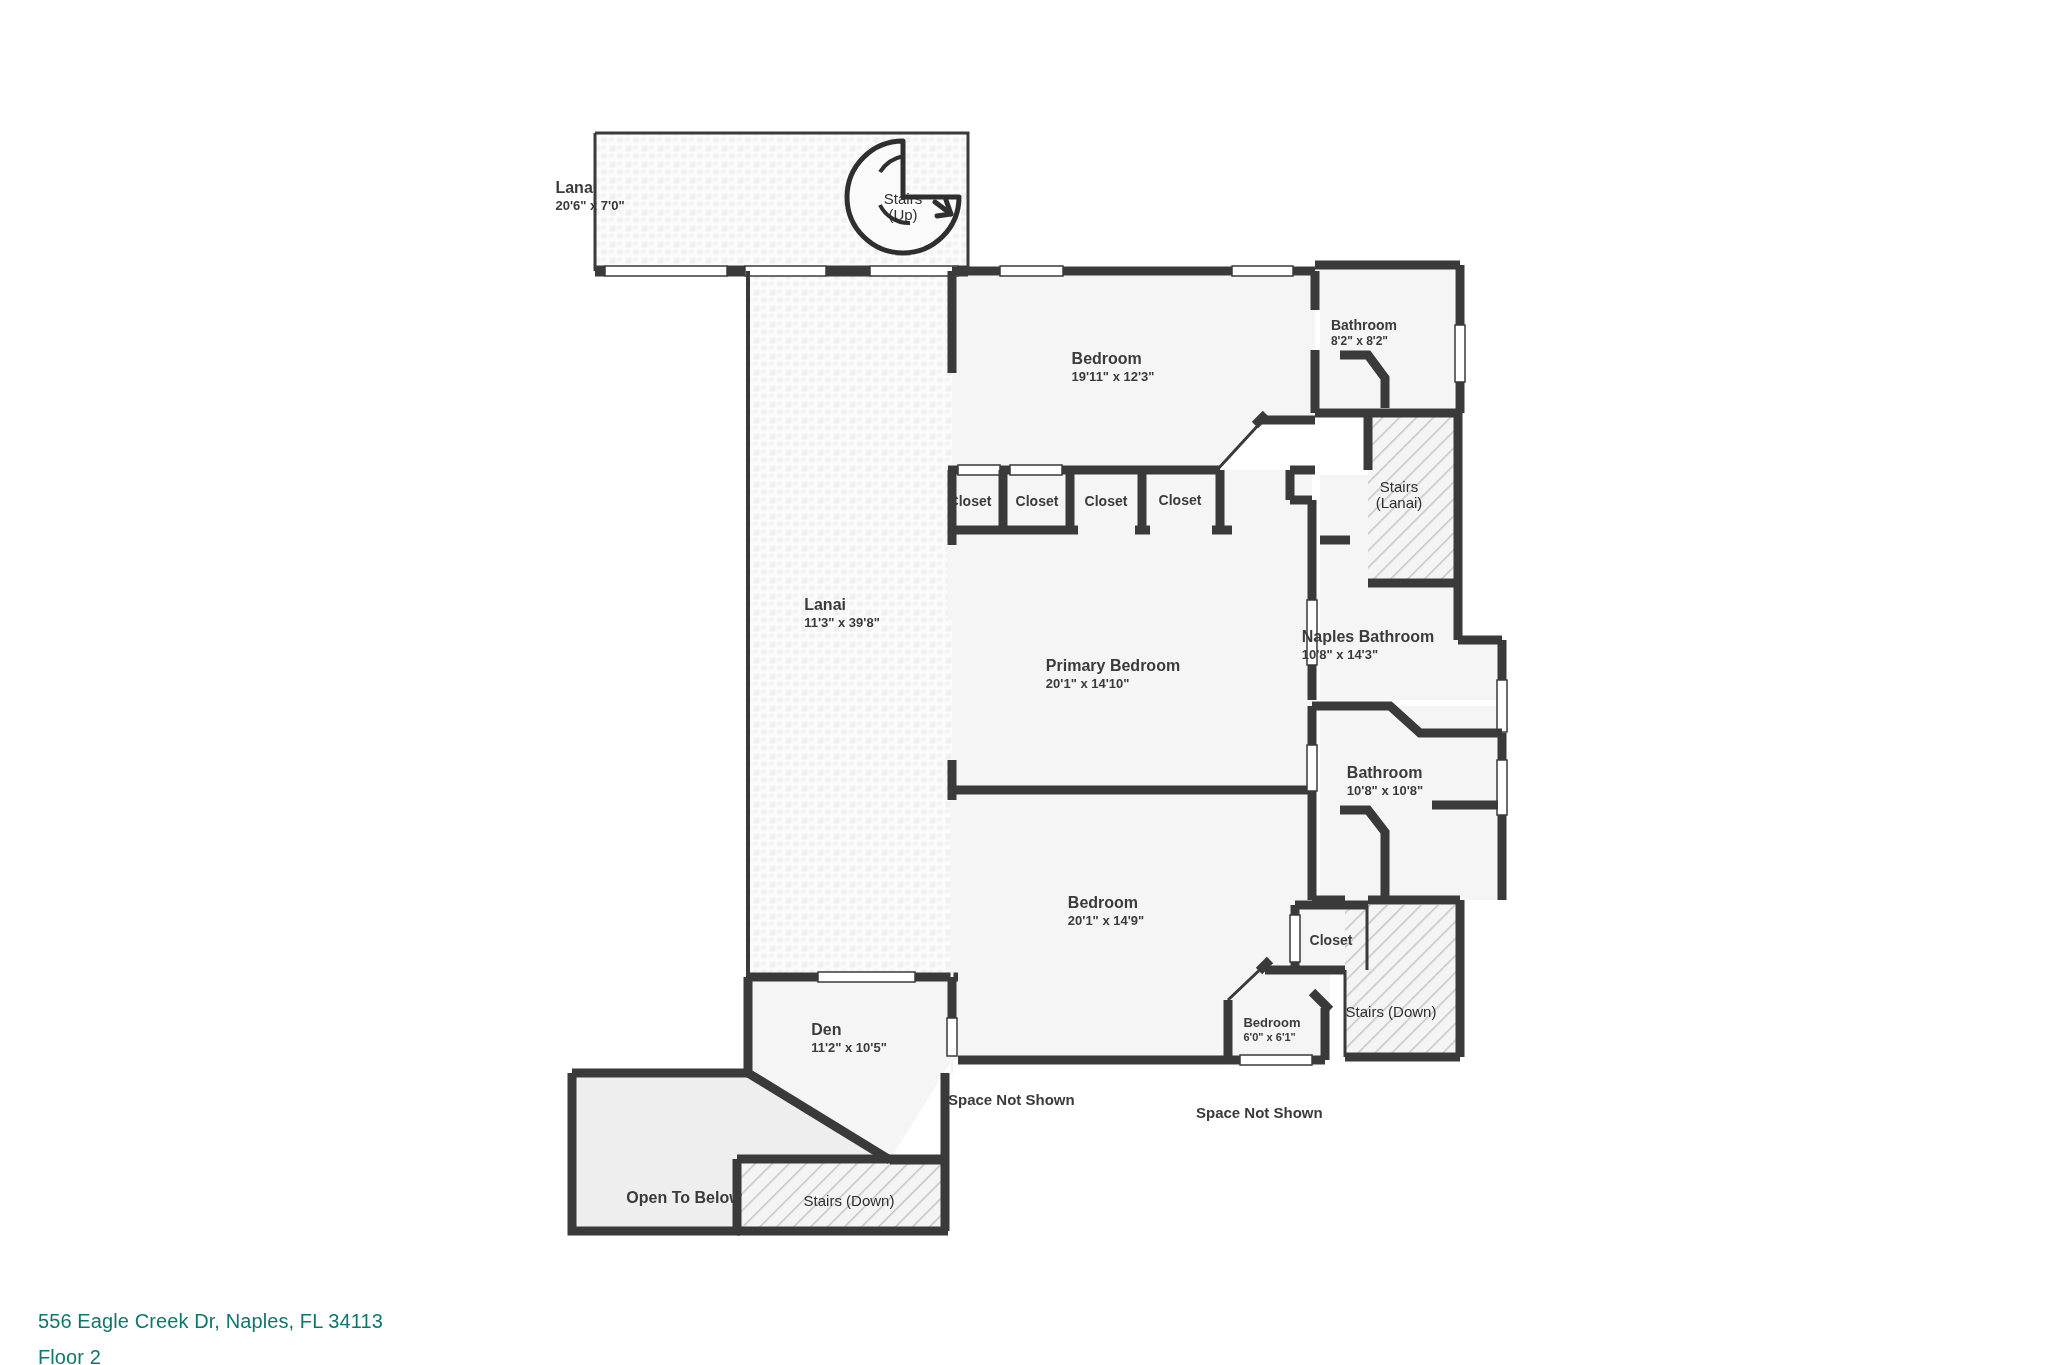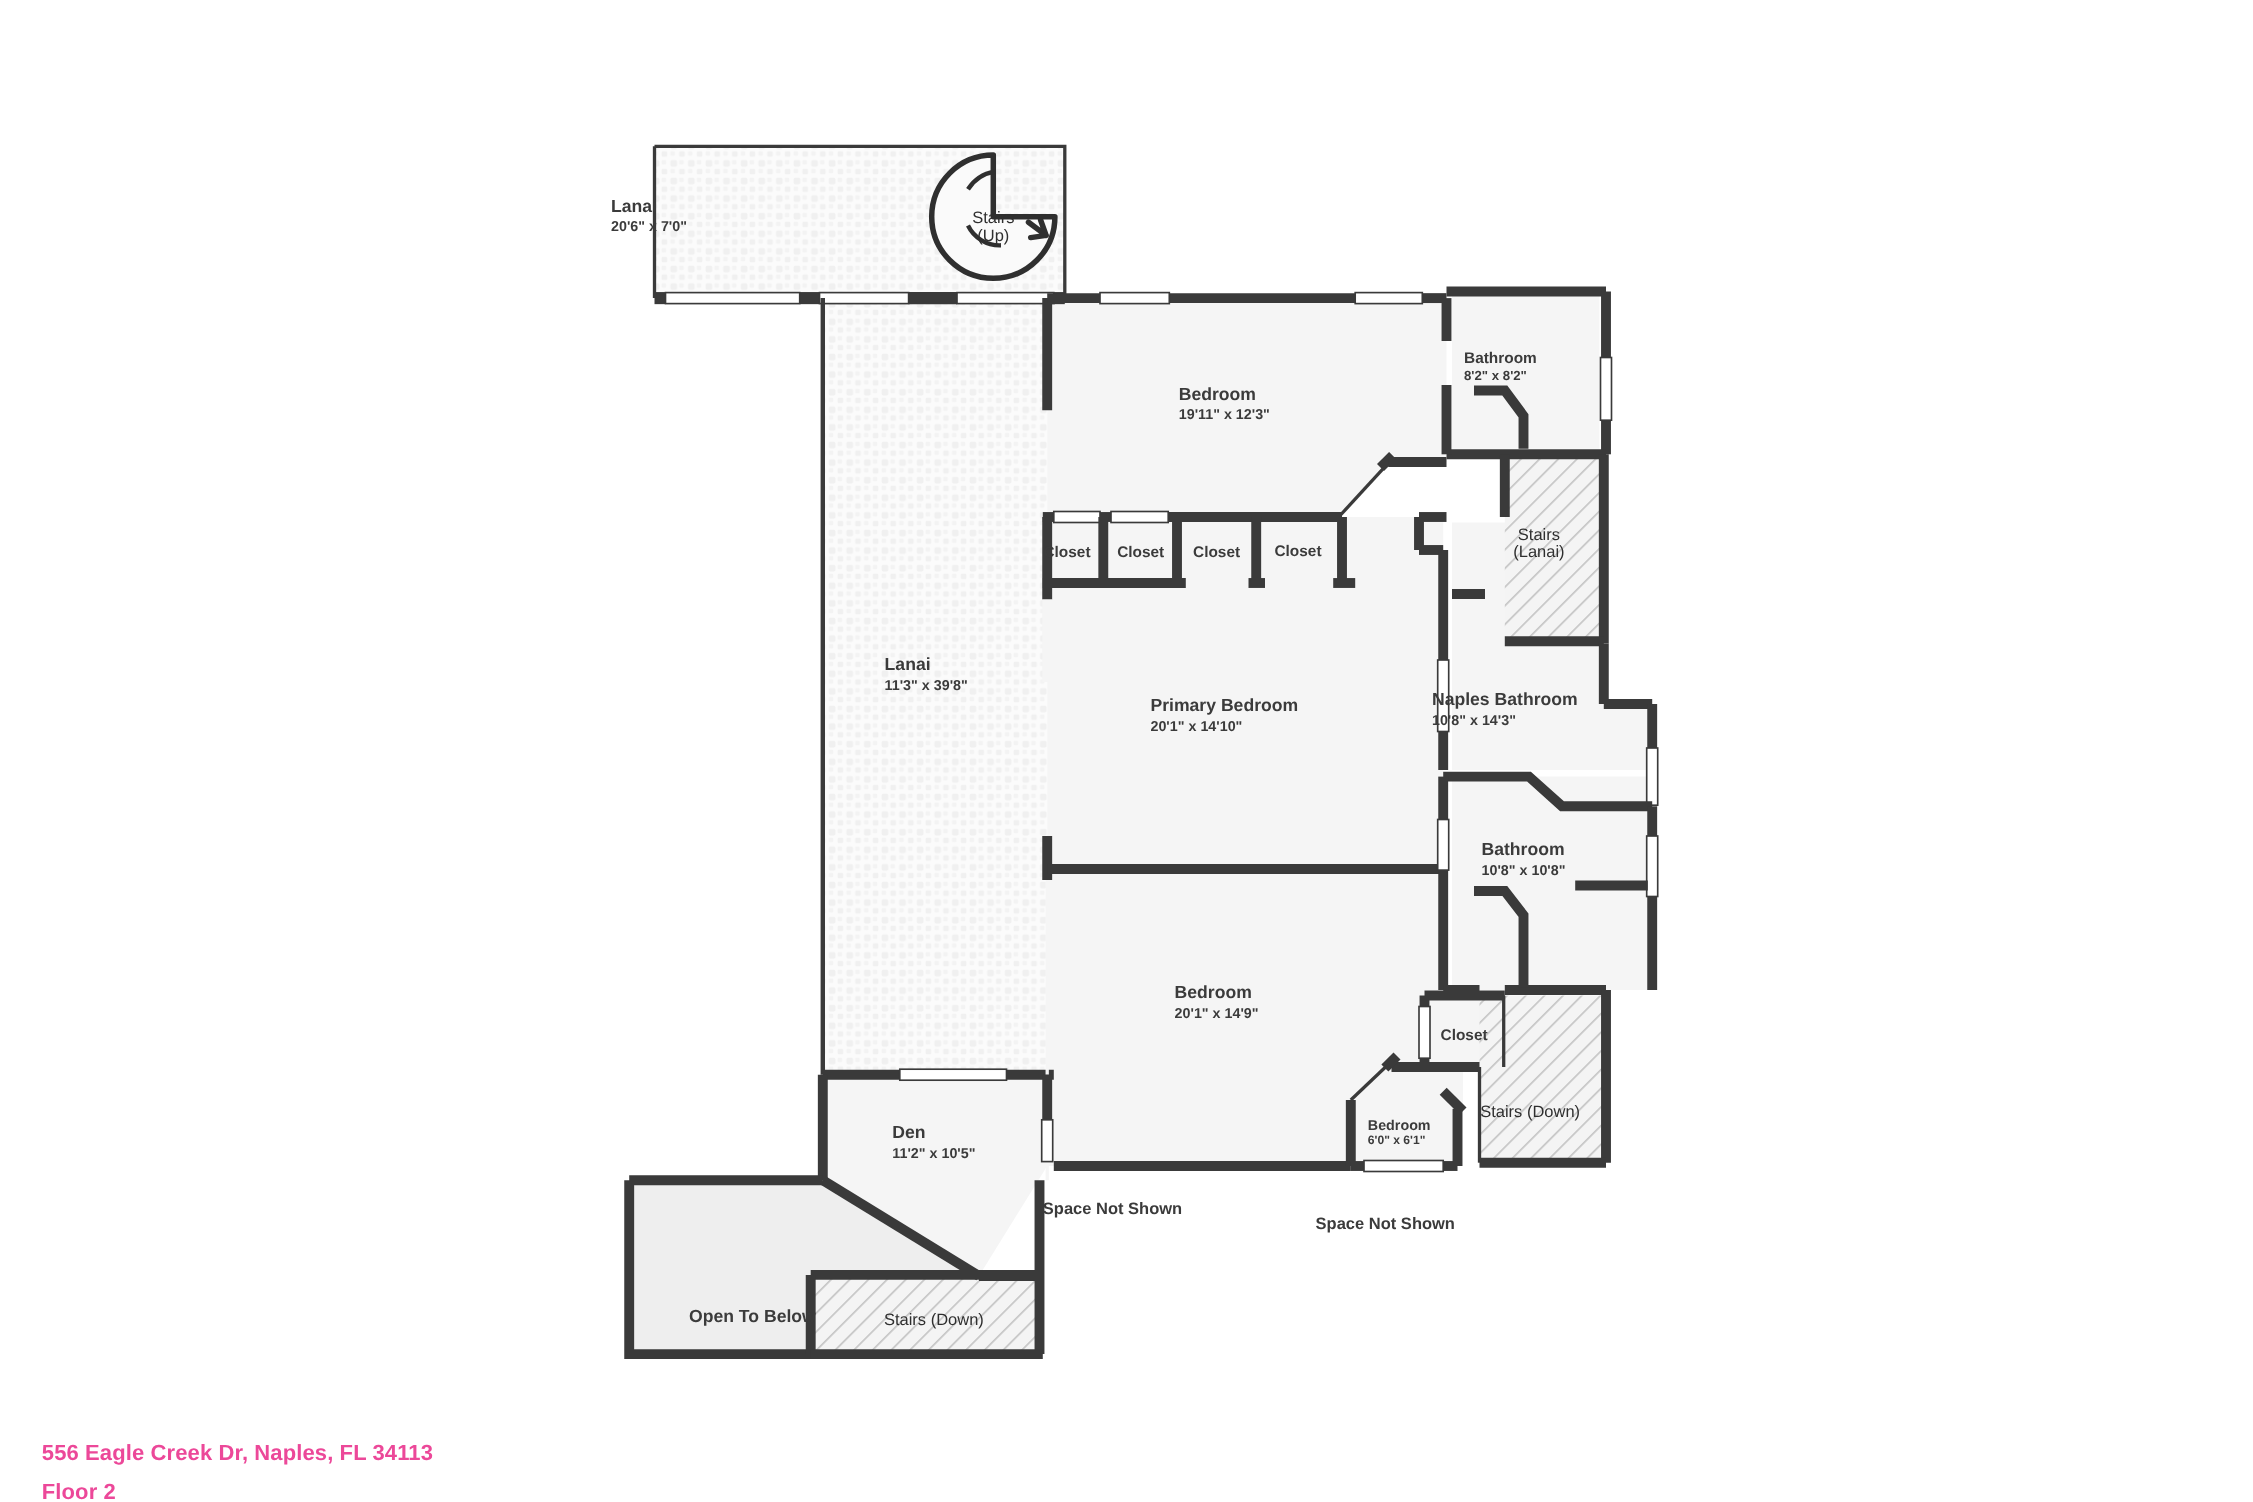--- a/index.html
+++ b/index.html
@@ -16,22 +16,22 @@
     overflow: hidden;
   }
   #plan-canvas {
     position: absolute;
     left: 0; top: 0;
     width: 2048px;
     height: 1365px;
   }
   .footer-text {
     position: absolute;
-    color: #ec4899;
-    font-weight: bold;
+    color: #0f766e;
+    font-weight: normal;
     letter-spacing: 0.1px;
   }
   #addr-line {
     left: 38px;
     top: 1310px;
     font-size: 20px;
   }
   #floor-line {
     left: 38px;
     top: 1346px;
@@ -277,21 +277,21 @@
       <span class="rl-dim">11'3" x 39'8"</span>
     </div>
     <div class="room-label" style="left: 1113px; top: 367px;">
       <span class="rl-name">Bedroom</span>
       <span class="rl-dim">19'11" x 12'3"</span>
     </div>
     <div class="room-label small" style="left: 1364px; top: 333px;">
       <span class="rl-name">Bathroom</span>
       <span class="rl-dim">8'2" x 8'2"</span>
     </div>
-    <div class="room-label" style="left: 1113px; top: 650px;">
+    <div class="room-label" style="left: 1113px; top: 674px;">
       <span class="rl-name">Primary Bedroom</span>
       <span class="rl-dim">20'1" x 14'10"</span>
     </div>
     <div class="room-label" style="left: 1368px; top: 645px;">
       <span class="rl-name">Naples Bathroom</span>
       <span class="rl-dim">10'8" x 14'3"</span>
     </div>
     <div class="room-label" style="left: 1385px; top: 781px;">
       <span class="rl-name">Bathroom</span>
       <span class="rl-dim">10'8" x 10'8"</span>

